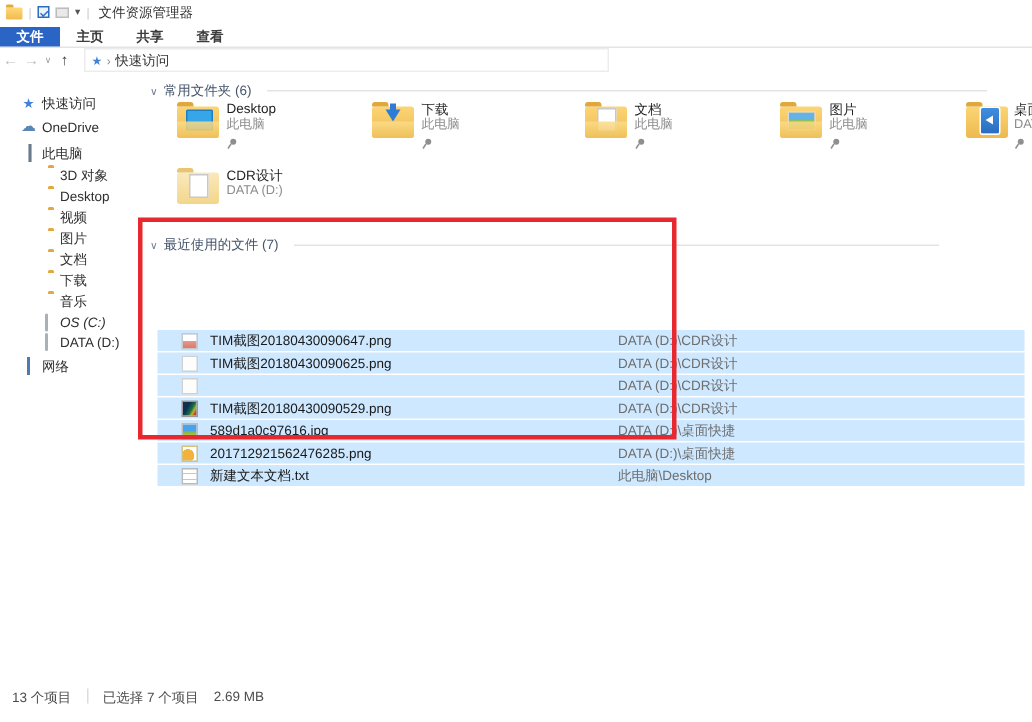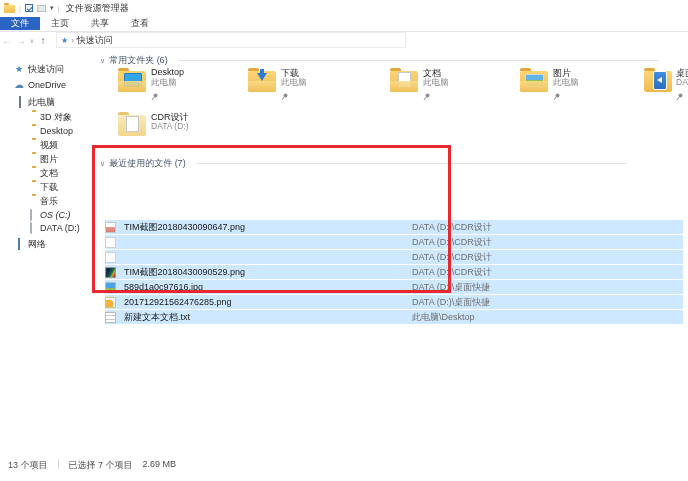--- a/index.html
+++ b/index.html
@@ -12,21 +12,21 @@
   .titlebar{position:absolute;top:0;left:0;right:0;height:16px;display:flex;align-items:center;padding-left:4px;gap:4px;font-size:9px;color:#333;}
   .tb-sep{color:#c9c9c9;font-size:8px;}
   .tb-folder{position:relative;width:11px;height:8px;background:linear-gradient(#ffd977,#f0bb4e);border-radius:1px;margin-top:2px;}
   .tb-folder::before{content:"";position:absolute;top:-2px;left:0;width:5px;height:2px;background:#e3a93c;border-radius:1px 1px 0 0;}
   .tb-prop{width:8px;height:8px;border:1px solid #2e6cc0;background:#eaf3fd;box-sizing:border-box;}
   .tb-prop::after{content:"";display:block;width:4px;height:2px;border-left:1px solid #2e6cc0;border-bottom:1px solid #2e6cc0;transform:rotate(-45deg);margin:2px 0 0 1px;}
   .tb-newf{position:relative;width:9px;height:7px;background:#e9e9e9;border:1px solid #bdbdbd;box-sizing:border-box;}
   .tb-drop{font-size:7px;color:#555;}
   .tb-title{margin-left:2px;white-space:nowrap;}
   
-  .ribbon{position:absolute;top:16px;left:0;right:0;height:15px;border-bottom:1px solid #e4e4e4;display:flex;align-items:center;font-size:9px;}
+  .ribbon{position:absolute;top:16px;left:0;right:0;height:15px;border-bottom:1px solid #e4e4e4;display:flex;align-items:flex-end;font-size:9px;font-weight:bold;}
   .rtab{display:flex;align-items:center;padding:0 11px;color:#3c3c3c;cursor:default;}
   .rtab.file{background:#2a64c4;color:#fff;}
   
   .navbar{position:absolute;top:31px;left:0;right:0;height:18px;display:flex;align-items:center;font-size:10px;color:#555;}
   .nav-btn{width:14px;text-align:center;}
   .nav-dim{color:#bdbdbd;}
   .nav-drop{font-size:6px;color:#9a9a9a;width:8px;text-align:center;}
   .addressbox{display:flex;align-items:center;gap:3px;margin-left:6px;height:14px;flex:0 0 auto;padding:0 4px;border:1px solid #ececec;background:#fff;font-size:9px;color:#333;width:340px;}
   .qa-star{color:#3f83d8;font-size:8px;}
   .crumb-sep{color:#8a8a8a;font-size:8px;}
@@ -60,21 +60,21 @@
   .folder-light::before{background:#e8c571;}
   .in-screen{left:6px;top:2px;width:16px;height:12px;background:#35a7e8;border:1px solid #1f7fc2;border-radius:1px;}
   .in-arrow{left:9px;top:2px;width:0;height:0;border-left:5px solid transparent;border-right:5px solid transparent;border-top:8px solid #2e7cd6;}
   .in-arrow::before{content:"";position:absolute;left:-2px;top:-12px;width:4px;height:5px;background:#2e7cd6;}
   .in-paper{left:8px;top:1px;width:11px;height:14px;background:#fff;border:1px solid #c9c9c9;}
   .in-photo{left:5px;top:3px;width:17px;height:11px;border:1px solid #d8d8d8;background:linear-gradient(#62b4e8 45%,#8fbf57 45%,#cbc04e);}
   .in-short{left:9px;top:0px;width:12px;height:17px;background:linear-gradient(#3f8fe0,#2a6cc0);border-radius:2px;border:1px solid #fff;}
   .in-short::after{content:"";position:absolute;left:3px;top:5px;width:0;height:0;border-top:3px solid transparent;border-bottom:3px solid transparent;border-right:5px solid #fff;}
   
   .rows{position:absolute;left:7px;top:170px;width:578px;}
-  .frow{height:14px;margin-bottom:1px;background:#cde8ff;display:flex;align-items:center;padding-left:0;box-sizing:border-box;position:relative;font-size:9px;}
+  .frow{height:14px;margin-bottom:1px;background:#cde8ff;display:flex;align-items:center;padding-left:16px;box-sizing:border-box;position:relative;font-size:9px;}
   .frow .f-name{margin-left:8px;color:#1a1a1a;white-space:nowrap;}
   .frow .f-path{position:absolute;left:307px;color:#6e6e6e;white-space:nowrap;}
   .fi{width:11px;height:11px;box-sizing:border-box;flex:0 0 11px;}
   .fi-pink{border:1px solid #c8c8c8;background:linear-gradient(#fff 45%,#e89a90 45%,#d97a6e);}
   .fi-blank{border:1px solid #d0d0d0;background:#fdfdfd;}
   .fi-color{border:1px solid #9a9a9a;background:linear-gradient(120deg,#0d3050 35%,#1b6e48 60%,#b5b52a 75%,#c23b22 90%);}
   .fi-land{border:1px solid #bdbdbd;background:linear-gradient(#4aa3e8 50%,#7ab648 50%,#d6c54a);}
   .fi-gold{border:1px solid #d8c27a;background:radial-gradient(circle at 35% 65%,#f2b23c 52%,#fff 54%);}
   .fi-txt{border:1px solid #b9b9b9;background:repeating-linear-gradient(#fff,#fff 2px,#c7c7c7 2px,#c7c7c7 3px,#fff 3px,#fff 4px);background-color:#fff;}
   
@@ -253,20 +253,21 @@
   </div>
 
   <div class="rows">
     <div class="frow">
       <span class="fi fi-pink"></span>
       <span class="f-name">TIM截图20180430090647.png</span>
       <span class="f-path">DATA (D:)\CDR设计</span>
     </div>
     <div class="frow">
       <span class="fi fi-blank"></span>
+      <span class="f-name">TIM截图20180430090625.png</span>
       <span class="f-path">DATA (D:)\CDR设计</span>
     </div>
     <div class="frow">
       <span class="fi fi-blank"></span>
       <span class="f-path">DATA (D:)\CDR设计</span>
     </div>
     <div class="frow">
       <span class="fi fi-color"></span>
       <span class="f-name">TIM截图20180430090529.png</span>
       <span class="f-path">DATA (D:)\CDR设计</span>

